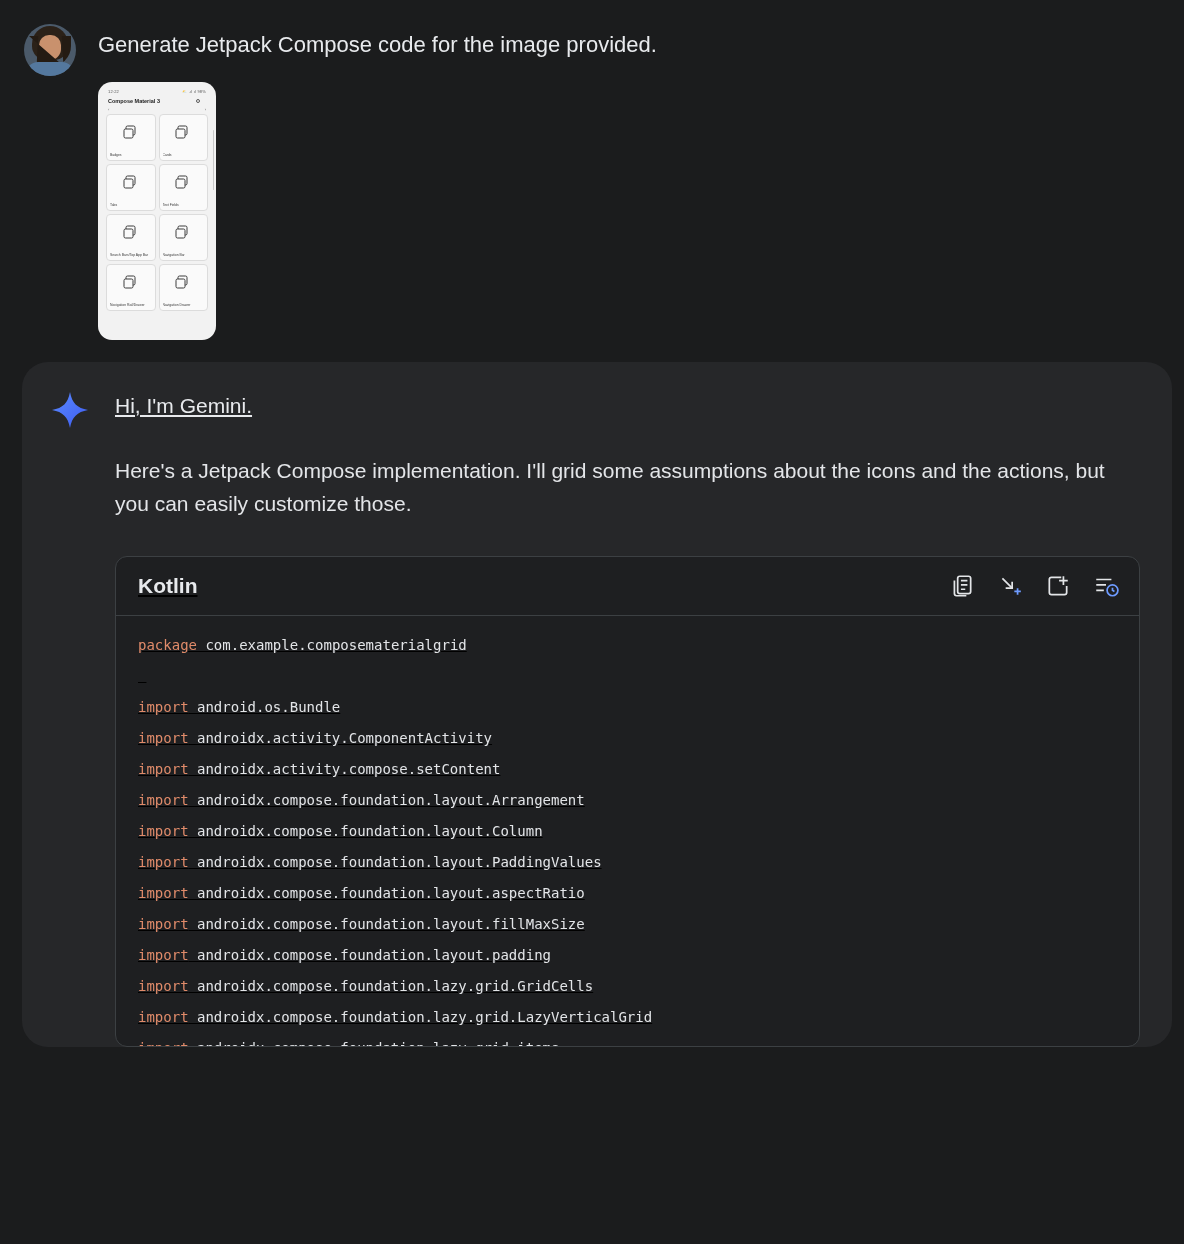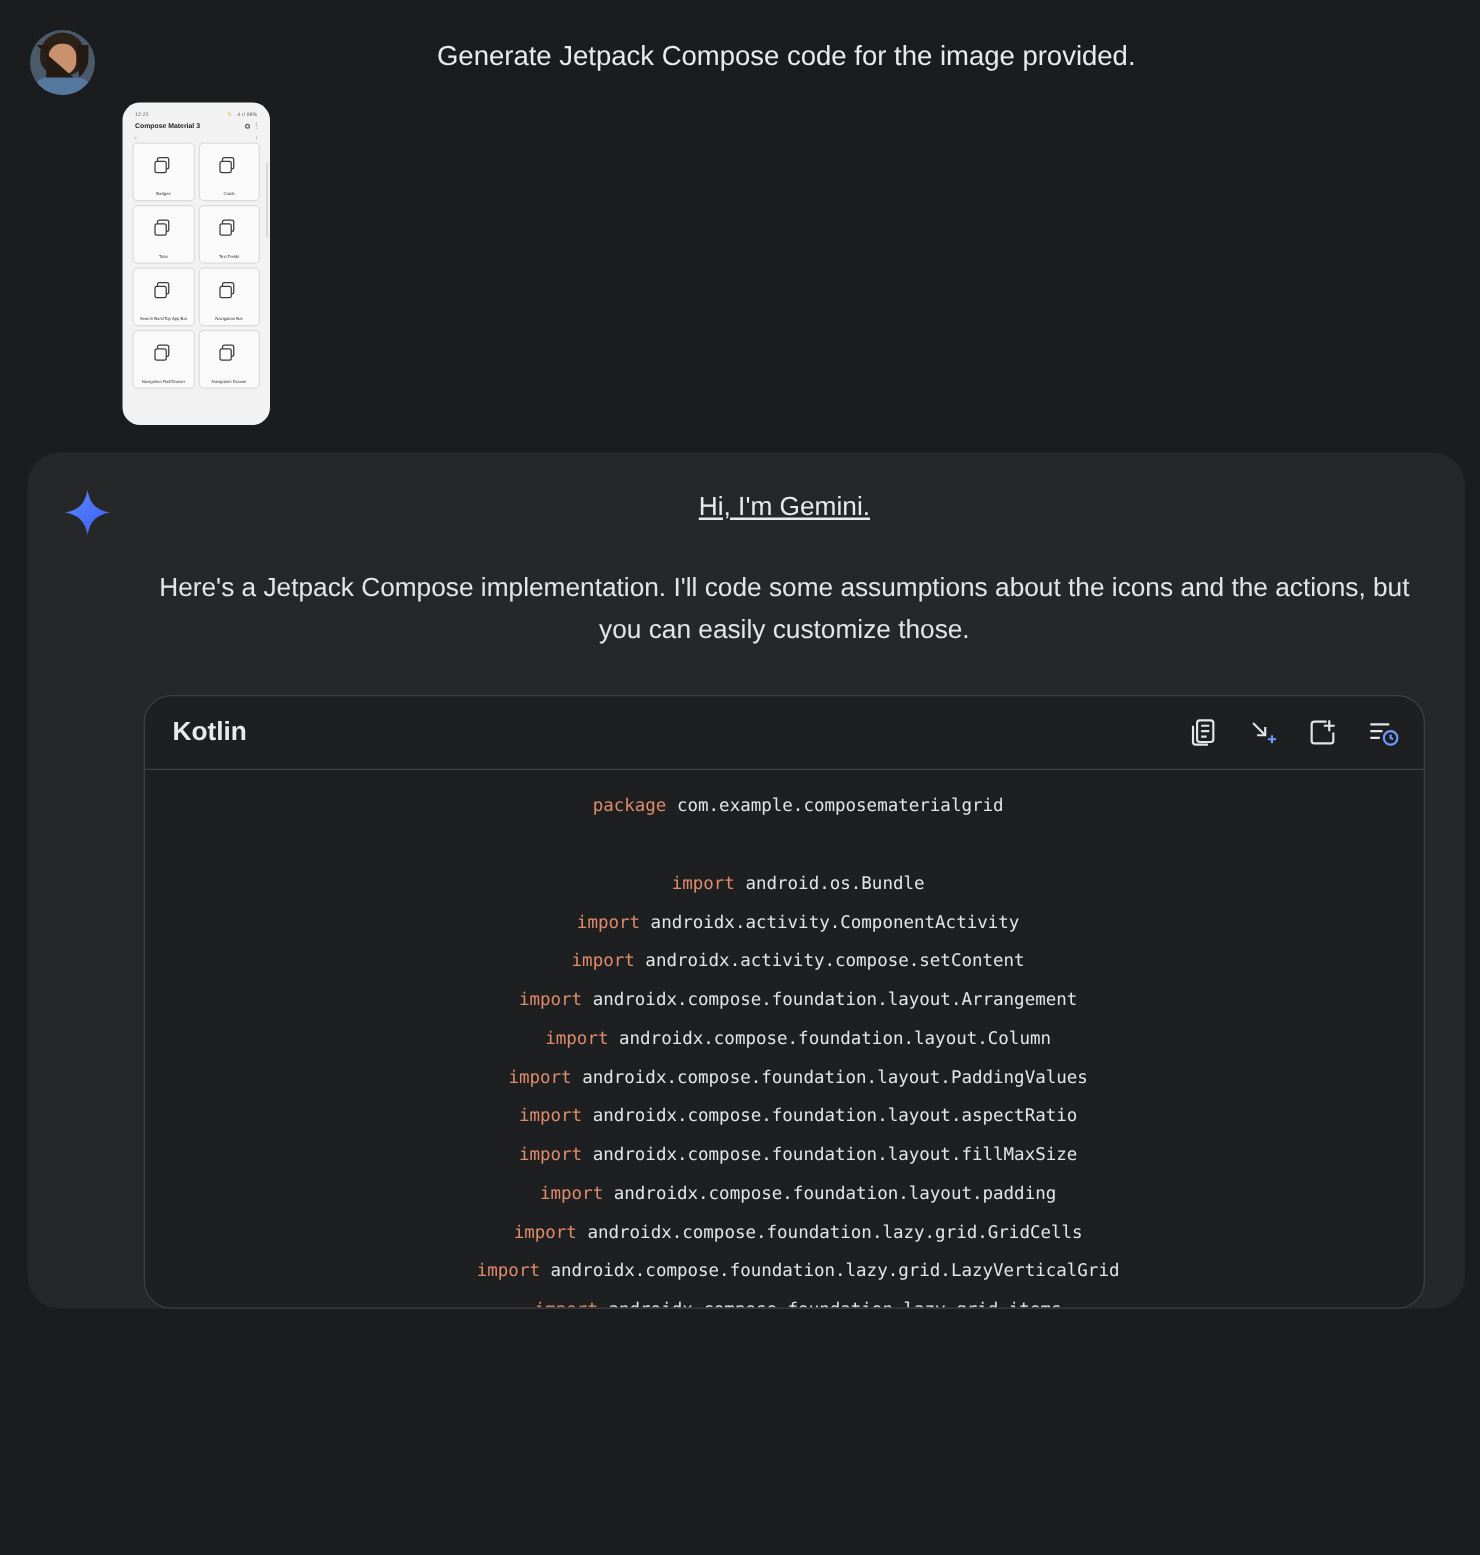--- a/index.html
+++ b/index.html
@@ -8,21 +8,20 @@
     background: #1b1c1d;
     width: 1184px; height: 1244px;
     overflow: hidden;
     font-family: "Liberation Sans", sans-serif;
   }
   .page {
     position: relative;
     width: 1184px;
     height: 1244px;
     background: #1b1c1d;
-    text-align: center;
   }
 
   
   .user-turn {
     position: relative;
     padding: 20px 24px 0 24px;
     display: flex;
     align-items: flex-start;
   }
   .avatar {
@@ -181,23 +180,24 @@
     color: #e3e5e8;
     font-size: 21px;
     line-height: 33px;
     margin: 34px 0 0 0;
   }
 
   
   .code-block {
     margin: 36px 0 0 0;
     border: 1px solid #3c4043;
-    border-radius: 22px;
+    border-radius: 12px;
     background: #1e1f21;
     overflow: hidden;
+    text-decoration: underline;
   }
   .code-head {
     display: flex;
     align-items: center;
     justify-content: space-between;
     padding: 16px 20px 16px 22px;
     border-bottom: 1px solid #3c4043;
   }
   .code-lang {
     color: #e8eaed;
@@ -324,21 +324,21 @@
             <linearGradient id="g1" x1="0" y1="0" x2="1" y2="1">
               <stop offset="0" stop-color="#5b8bff"></stop>
               <stop offset="1" stop-color="#3d5bf0"></stop>
             </linearGradient>
           </defs>
           <path d="M20 2 C22 13 27 18 38 20 C27 22 22 27 20 38 C18 27 13 22 2 20 C13 18 18 13 20 2 Z" fill="url(#g1)"></path>
         </svg>
       </div>
       <div class="assistant-col">
         <p class="greeting">Hi, I'm Gemini.</p>
-        <p class="para">Here's a Jetpack Compose implementation. I'll code some assumptions about the icons and the actions, but you can easily customize those.</p>
+        <p class="para">Here's a Jetpack Compose implementation. I'll grid some assumptions about the icons and the actions, but you can easily customize those.</p>
 
         <div class="code-block">
           <div class="code-head">
             <span class="code-lang">Kotlin</span>
             <span class="code-actions">
               <span class="act">
                 <svg width="26" height="26" viewBox="0 0 24 24" fill="none" stroke="#e3e5e8" stroke-width="1.6">
                   <rect x="8" y="3" width="12" height="16" rx="2"></rect>
                   <path d="M5 7v12a2 2 0 0 0 2 2h9"></path>
                   <path d="M11 7h6M11 11h6M11 15h4"></path>

